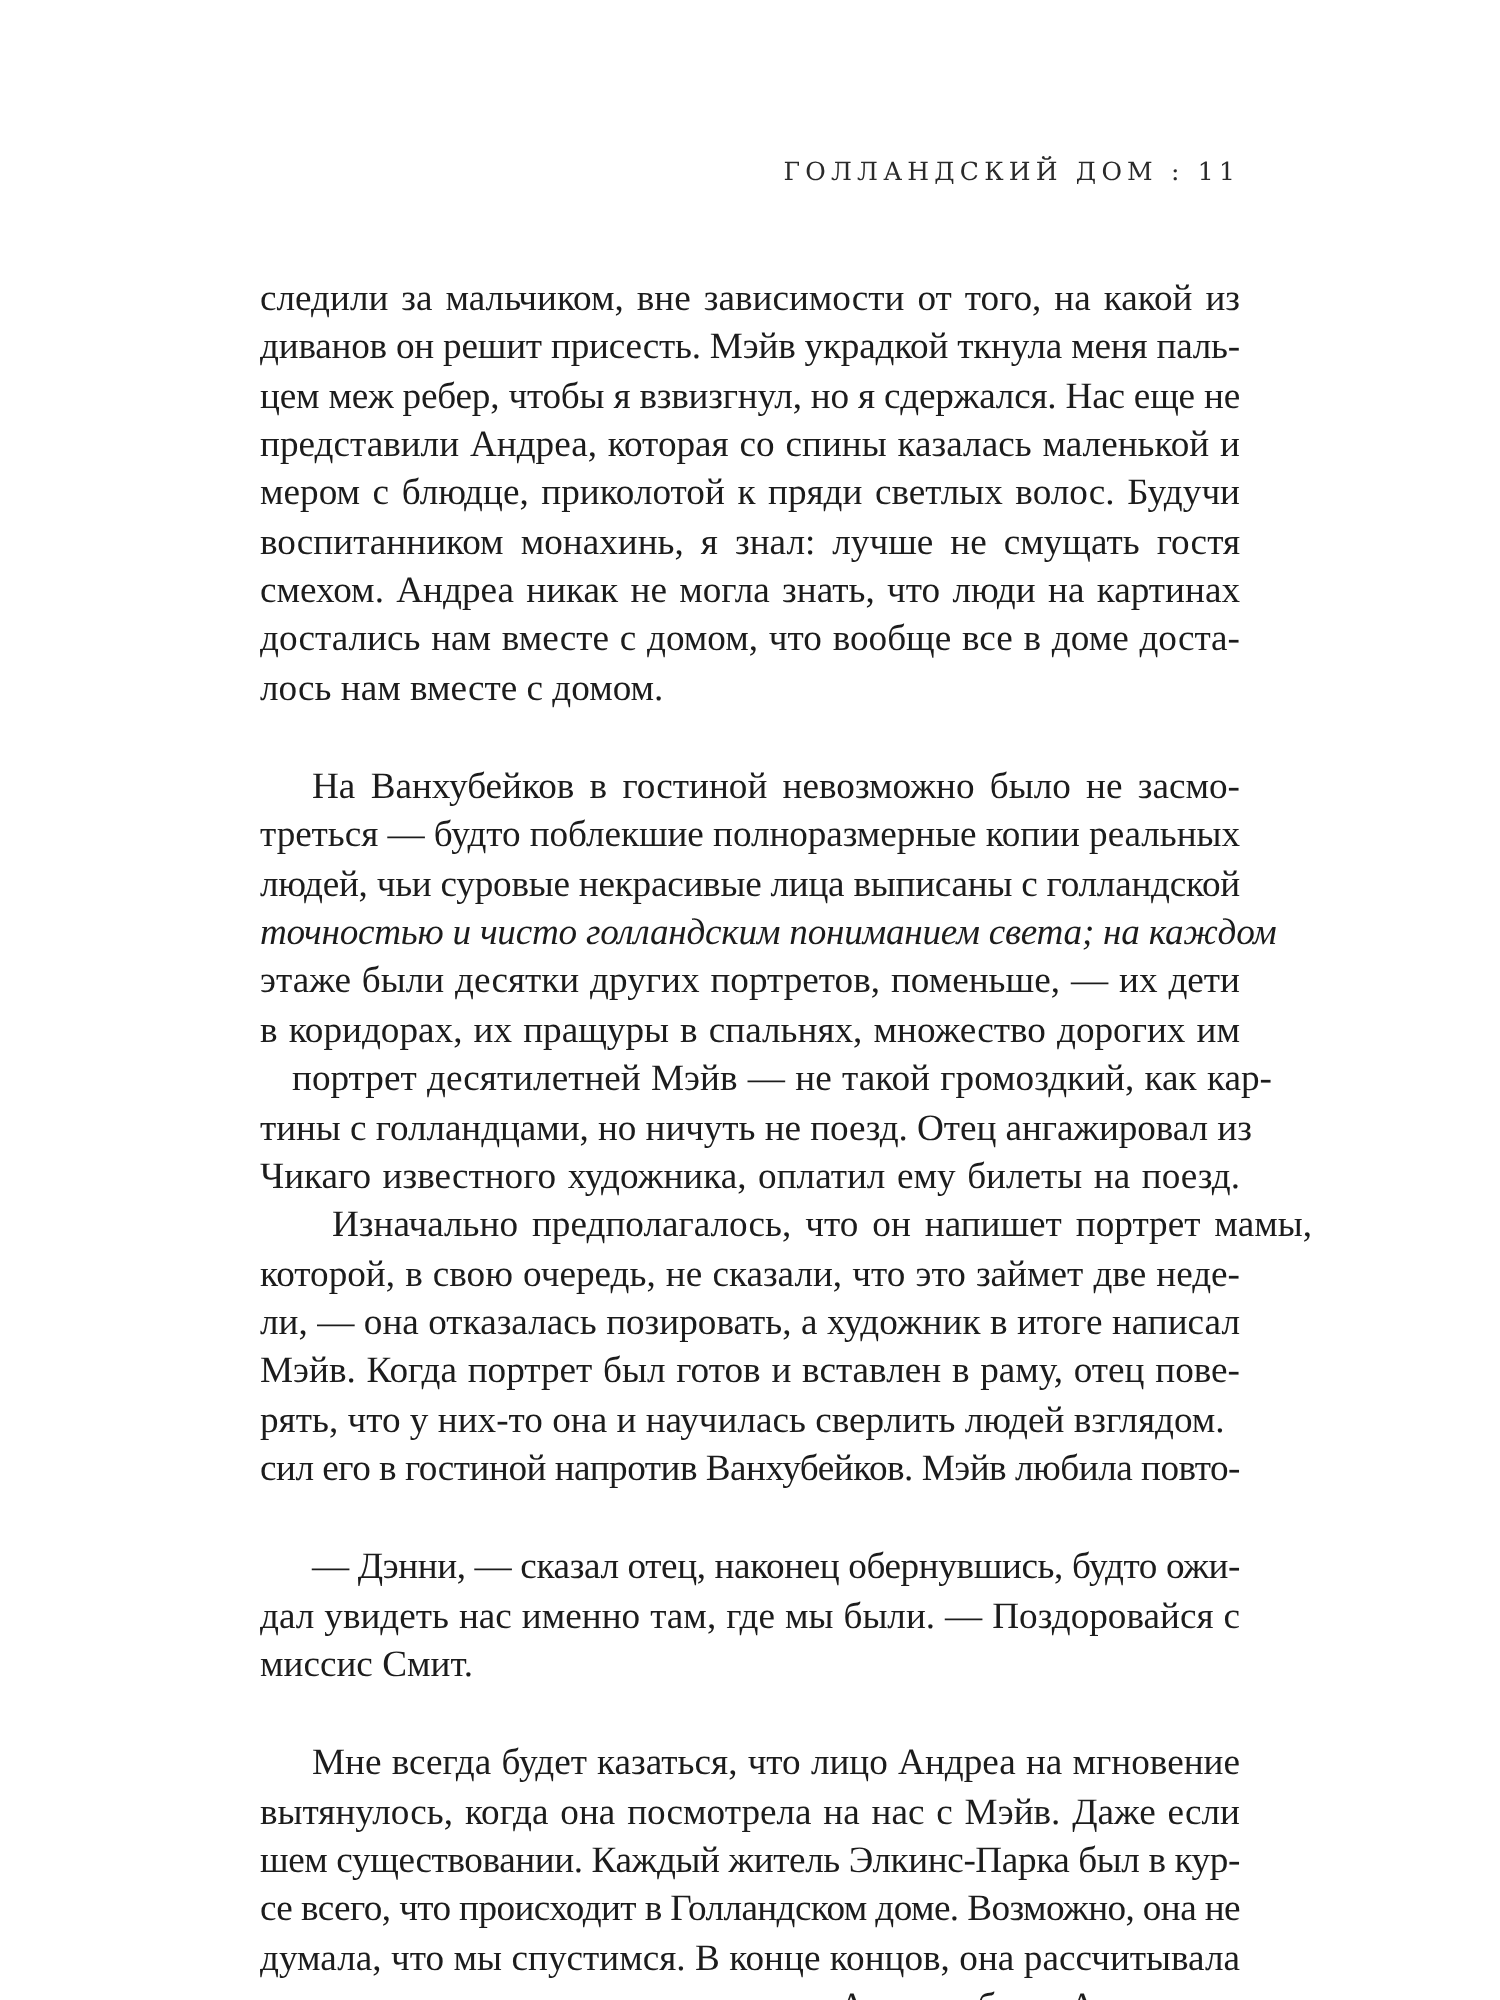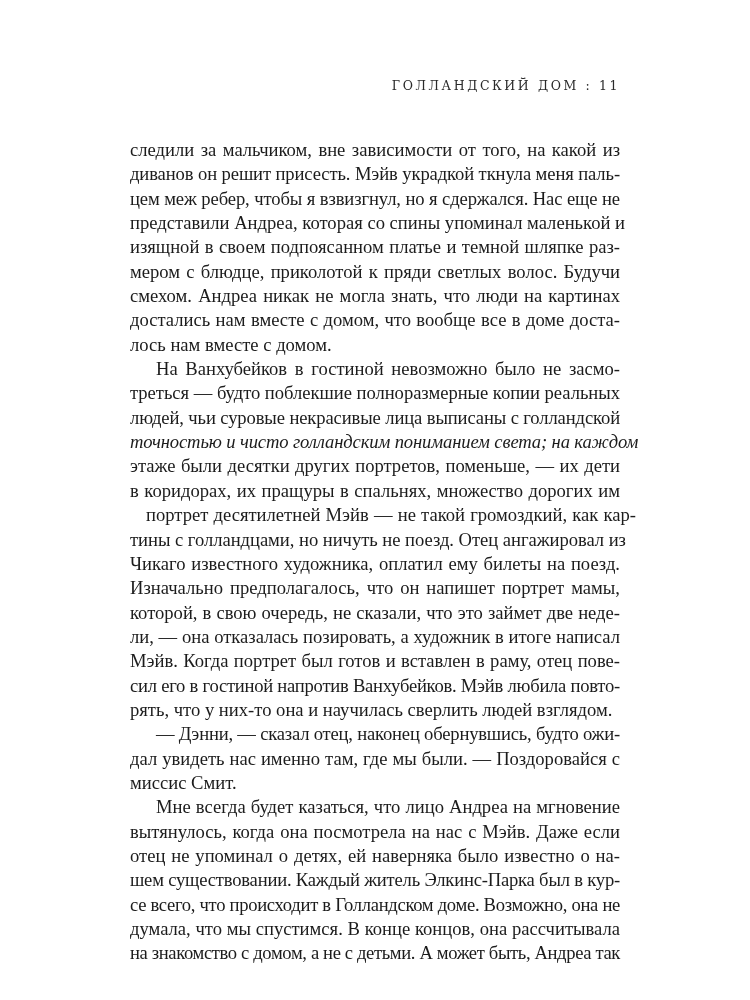--- a/index.html
+++ b/index.html
@@ -15,56 +15,55 @@
       position: absolute; left: 130px; top: 138px; width: 490px;
       font-family: "Liberation Serif", serif;
       font-size: 18.6px; line-height: 24.35px; color: #1c1c1c;
     }
     .line {
       display: block; width: 490px; height: 24.35px;
       text-align: justify; text-align-last: justify; white-space: nowrap;
       overflow: visible;
     }
     .line.last { text-align-last: left; }
-    .line.indent { text-indent: 26px; }
+    .line.indent { text-indent: 26px; margin-top: 25px; }
   </style>
 </head>
 <body>
 
 <div class="page">
   <div class="running-head">ГОЛЛАНДСКИЙ ДОМ : 11</div>
   <div class="text-block" id="text-block">
       <span class="line" style="white-space: nowrap;">следили за мальчиком, вне зависимости от того, на какой из</span>
       <span class="line" style="white-space: nowrap; letter-spacing: -0.110183px;">диванов он решит присесть. Мэйв украдкой ткнула меня паль-</span>
       <span class="line" style="white-space: nowrap; letter-spacing: -0.102865px;">цем меж ребер, чтобы я взвизгнул, но я сдержался. Нас еще не</span>
-      <span class="line" style="white-space: nowrap;">представили Андреа, которая со спины упоминал маленькой и</span>
-      <span class="line" style="white-space: nowrap;">изящной в своем подпоясанном платье и темной шляпке раз-</span>
+      <span class="line" style="white-space: nowrap;">представили Андреа, которая со спины казалась маленькой и</span>
       <span class="line" style="white-space: nowrap;">мером с блюдце, приколотой к пряди светлых волос. Будучи</span>
+      <span class="line" style="white-space: nowrap;">воспитанником монахинь, я знал: лучше не смущать гостя</span>
       <span class="line" style="white-space: nowrap;">смехом. Андреа никак не могла знать, что люди на картинах</span>
       <span class="line" style="white-space: nowrap;">достались нам вместе с домом, что вообще все в доме доста-</span>
       <span class="line last" style="white-space: nowrap;">лось нам вместе с домом.</span>
       <span class="line indent" style="white-space: nowrap;">На Ванхубейков в гостиной невозможно было не засмо-</span>
       <span class="line" style="white-space: nowrap; letter-spacing: -0.0318182px;">треться — будто поблекшие полноразмерные копии реальных</span>
       <span class="line" style="white-space: nowrap; letter-spacing: -0.12034px;">людей, чьи суровые некрасивые лица выписаны с голландской</span>
       <span class="line" style="white-space: nowrap; letter-spacing: -0.128289px; font-style: italic;">точностью и чисто голландским пониманием света; на каждом</span>
       <span class="line" style="white-space: nowrap;">этаже были десятки других портретов, поменьше, — их дети</span>
       <span class="line" style="white-space: nowrap;">в коридорах, их пращуры в спальнях, множество дорогих им</span>
       <span class="line" style="white-space: nowrap; margin-left: 16px;">портрет десятилетней Мэйв — не такой громоздкий, как кар-</span>
       <span class="line" style="white-space: nowrap; letter-spacing: -0.0366379px;">тины с голландцами, но ничуть не поезд. Отец ангажировал из</span>
       <span class="line" style="white-space: nowrap;">Чикаго известного художника, оплатил ему билеты на поезд.</span>
-      <span class="line" style="white-space: nowrap;">Изначально предполагалось, что он напишет портрет мамы,</span>
+      <span class="line" style="white-space: nowrap; margin-left: 36px;">Изначально предполагалось, что он напишет портрет мамы,</span>
       <span class="line" style="white-space: nowrap;">которой, в свою очередь, не сказали, что это займет две неде-</span>
       <span class="line" style="white-space: nowrap;">ли, — она отказалась позировать, а художник в итоге написал</span>
       <span class="line" style="white-space: nowrap;">Мэйв. Когда портрет был готов и вставлен в раму, отец пове-</span>
+      <span class="line last" style="white-space: nowrap;">рять, что у них-то она и научилась сверлить людей взглядом.</span>
       <span class="line" style="white-space: nowrap; letter-spacing: -0.245763px;">сил его в гостиной напротив Ванхубейков. Мэйв любила повто-</span>
-      <span class="line last" style="white-space: nowrap;">рять, что у них-то она и научилась сверлить людей взглядом.</span>
       <span class="line indent" style="white-space: nowrap; letter-spacing: -0.194318px;">— Дэнни, — сказал отец, наконец обернувшись, будто ожи-</span>
       <span class="line" style="white-space: nowrap;">дал увидеть нас именно там, где мы были. — Поздоровайся с</span>
       <span class="line last" style="white-space: nowrap;">миссис Смит.</span>
       <span class="line indent" style="white-space: nowrap;">Мне всегда будет казаться, что лицо Андреа на мгновение</span>
       <span class="line" style="white-space: nowrap;">вытянулось, когда она посмотрела на нас с Мэйв. Даже если</span>
-      <span class="line" style="white-space: nowrap;">отец не упоминал о детях, ей наверняка было известно о на-</span>
       <span class="line" style="white-space: nowrap; letter-spacing: -0.199498px;">шем существовании. Каждый житель Элкинс-Парка был в кур-</span>
       <span class="line" style="white-space: nowrap; letter-spacing: -0.297131px;">се всего, что происходит в Голландском доме. Возможно, она не</span>
       <span class="line" style="white-space: nowrap;">думала, что мы спустимся. В конце концов, она рассчитывала</span>
       <span class="line" style="white-space: nowrap; letter-spacing: -0.363911px;">на знакомство с домом, а не с детьми. А может быть, Андреа так</span>
     </div>
 </div>
 
 </body></html>

